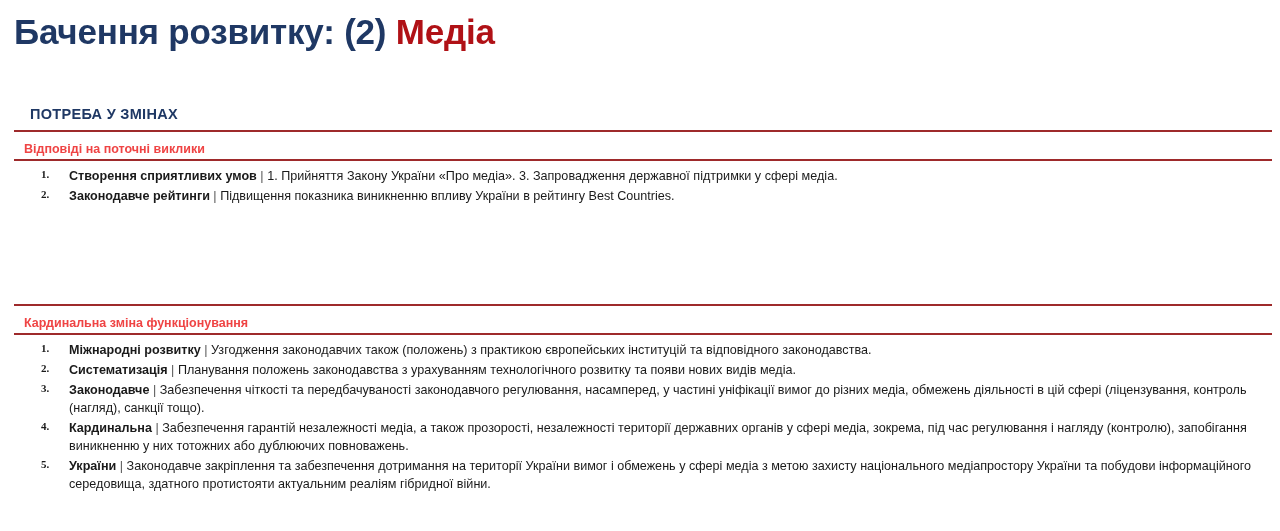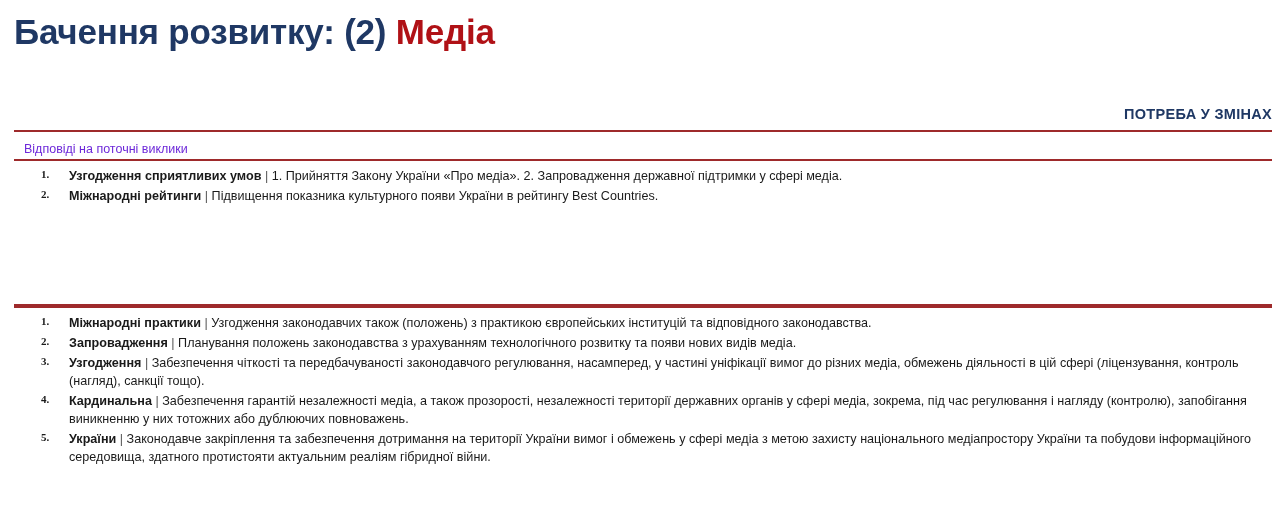--- a/index.html
+++ b/index.html
@@ -53,39 +53,38 @@
   .section-1 { top: 106px; }
   .section-2 { top: 304px; }
 
   .section-title {
     font-size: 14.5px;
     font-weight: bold;
     color: #1F3864;
     letter-spacing: 0.3px;
     margin: 0 0 7px 16px;
     line-height: 1.2;
-    text-align: right;
   }
 
   .rule {
     width: 1258px;
     height: 0;
     border: 0;
     border-top: 2.4px solid #9E2A2B;
     margin: 0;
     display: block;
   }
   .rule-thin {
     border-top-width: 2.2px;
   }
 
   .subhead {
     font-size: 12.5px;
-    font-weight: normal;
-    color: #6d28d9;
+    font-weight: bold;
+    color: #ef4444;
     padding: 10px 0 0 10px;
     line-height: 1.2;
     height: 27px;
     box-sizing: border-box;
   }
 
   
   .items {
     margin: 0;
     padding: 6px 0 0 0;
@@ -135,44 +134,45 @@
   </div>
 
   <div class="section section-1">
     <div class="section-title" style="color: rgb(31, 56, 100);">ПОТРЕБА У ЗМІНАХ</div>
     <hr class="rule" style="border-top-color: rgb(158, 42, 43);">
     <div class="subhead">Відповіді на поточні виклики</div>
     <hr class="rule rule-thin" style="border-top-color: rgb(158, 42, 43);">
     <ul class="items">
       <li class="item">
         <span class="num">1.</span>
-        <span class="lead">Узгодження сприятливих умов</span><span class="sep"> | </span><span class="body">1. Прийняття Закону України «Про медіа». 2. Запровадження державної підтримки у сфері медіа.</span>
+        <span class="lead">Створення сприятливих умов</span><span class="sep"> | </span><span class="body">1. Прийняття Закону України «Про медіа». 3. Запровадження державної підтримки у сфері медіа.</span>
       </li>
       <li class="item">
         <span class="num">2.</span>
-        <span class="lead">Міжнародні рейтинги</span><span class="sep"> | </span><span class="body">Підвищення показника культурного появи України в рейтингу Best Countries.</span>
+        <span class="lead">Законодавче рейтинги</span><span class="sep"> | </span><span class="body">Підвищення показника виникненню впливу України в рейтингу Best Countries.</span>
       </li>
     </ul>
   </div>
 
   <div class="section section-2">
     <hr class="rule" style="border-top-color: rgb(158, 42, 43);">
+    <div class="subhead">Кардинальна  зміна  функціонування</div>
     <hr class="rule rule-thin" style="border-top-color: rgb(158, 42, 43);">
     <ul class="items items-dense">
       <li class="item">
         <span class="num">1.</span>
-        <span class="lead">Міжнародні практики</span><span class="sep"> | </span><span class="body">Узгодження законодавчих також (положень) з практикою європейських інституцій та відповідного законодавства.</span>
+        <span class="lead">Міжнародні розвитку</span><span class="sep"> | </span><span class="body">Узгодження законодавчих також (положень) з практикою європейських інституцій та відповідного законодавства.</span>
       </li>
       <li class="item">
         <span class="num">2.</span>
-        <span class="lead">Запровадження</span><span class="sep"> | </span><span class="body">Планування положень законодавства з урахуванням технологічного розвитку та появи нових видів медіа.</span>
+        <span class="lead">Систематизація</span><span class="sep"> | </span><span class="body">Планування положень законодавства з урахуванням технологічного розвитку та появи нових видів медіа.</span>
       </li>
       <li class="item">
         <span class="num">3.</span>
-        <span class="lead">Узгодження</span><span class="sep"> | </span><span class="body">Забезпечення чіткості та передбачуваності законодавчого регулювання, насамперед, у частині уніфікації вимог до різних медіа, обмежень діяльності в цій сфері (ліцензування, контроль (нагляд), санкції тощо).</span>
+        <span class="lead">Законодавче</span><span class="sep"> | </span><span class="body">Забезпечення чіткості та передбачуваності законодавчого регулювання, насамперед, у частині уніфікації вимог до різних медіа, обмежень діяльності в цій сфері (ліцензування, контроль (нагляд), санкції тощо).</span>
       </li>
       <li class="item">
         <span class="num">4.</span>
         <span class="lead">Кардинальна</span><span class="sep"> | </span><span class="body">Забезпечення гарантій незалежності медіа, а також прозорості, незалежності території державних органів у сфері медіа, зокрема, під час регулювання і нагляду (контролю), запобігання виникненню у них тотожних або дублюючих повноважень.</span>
       </li>
       <li class="item">
         <span class="num">5.</span>
         <span class="lead">України</span><span class="sep"> | </span><span class="body">Законодавче закріплення та забезпечення дотримання на території України вимог і обмежень у сфері медіа з метою захисту національного медіапростору України та побудови інформаційного середовища, здатного протистояти актуальним реаліям гібридної війни.</span>
       </li>
     </ul>

